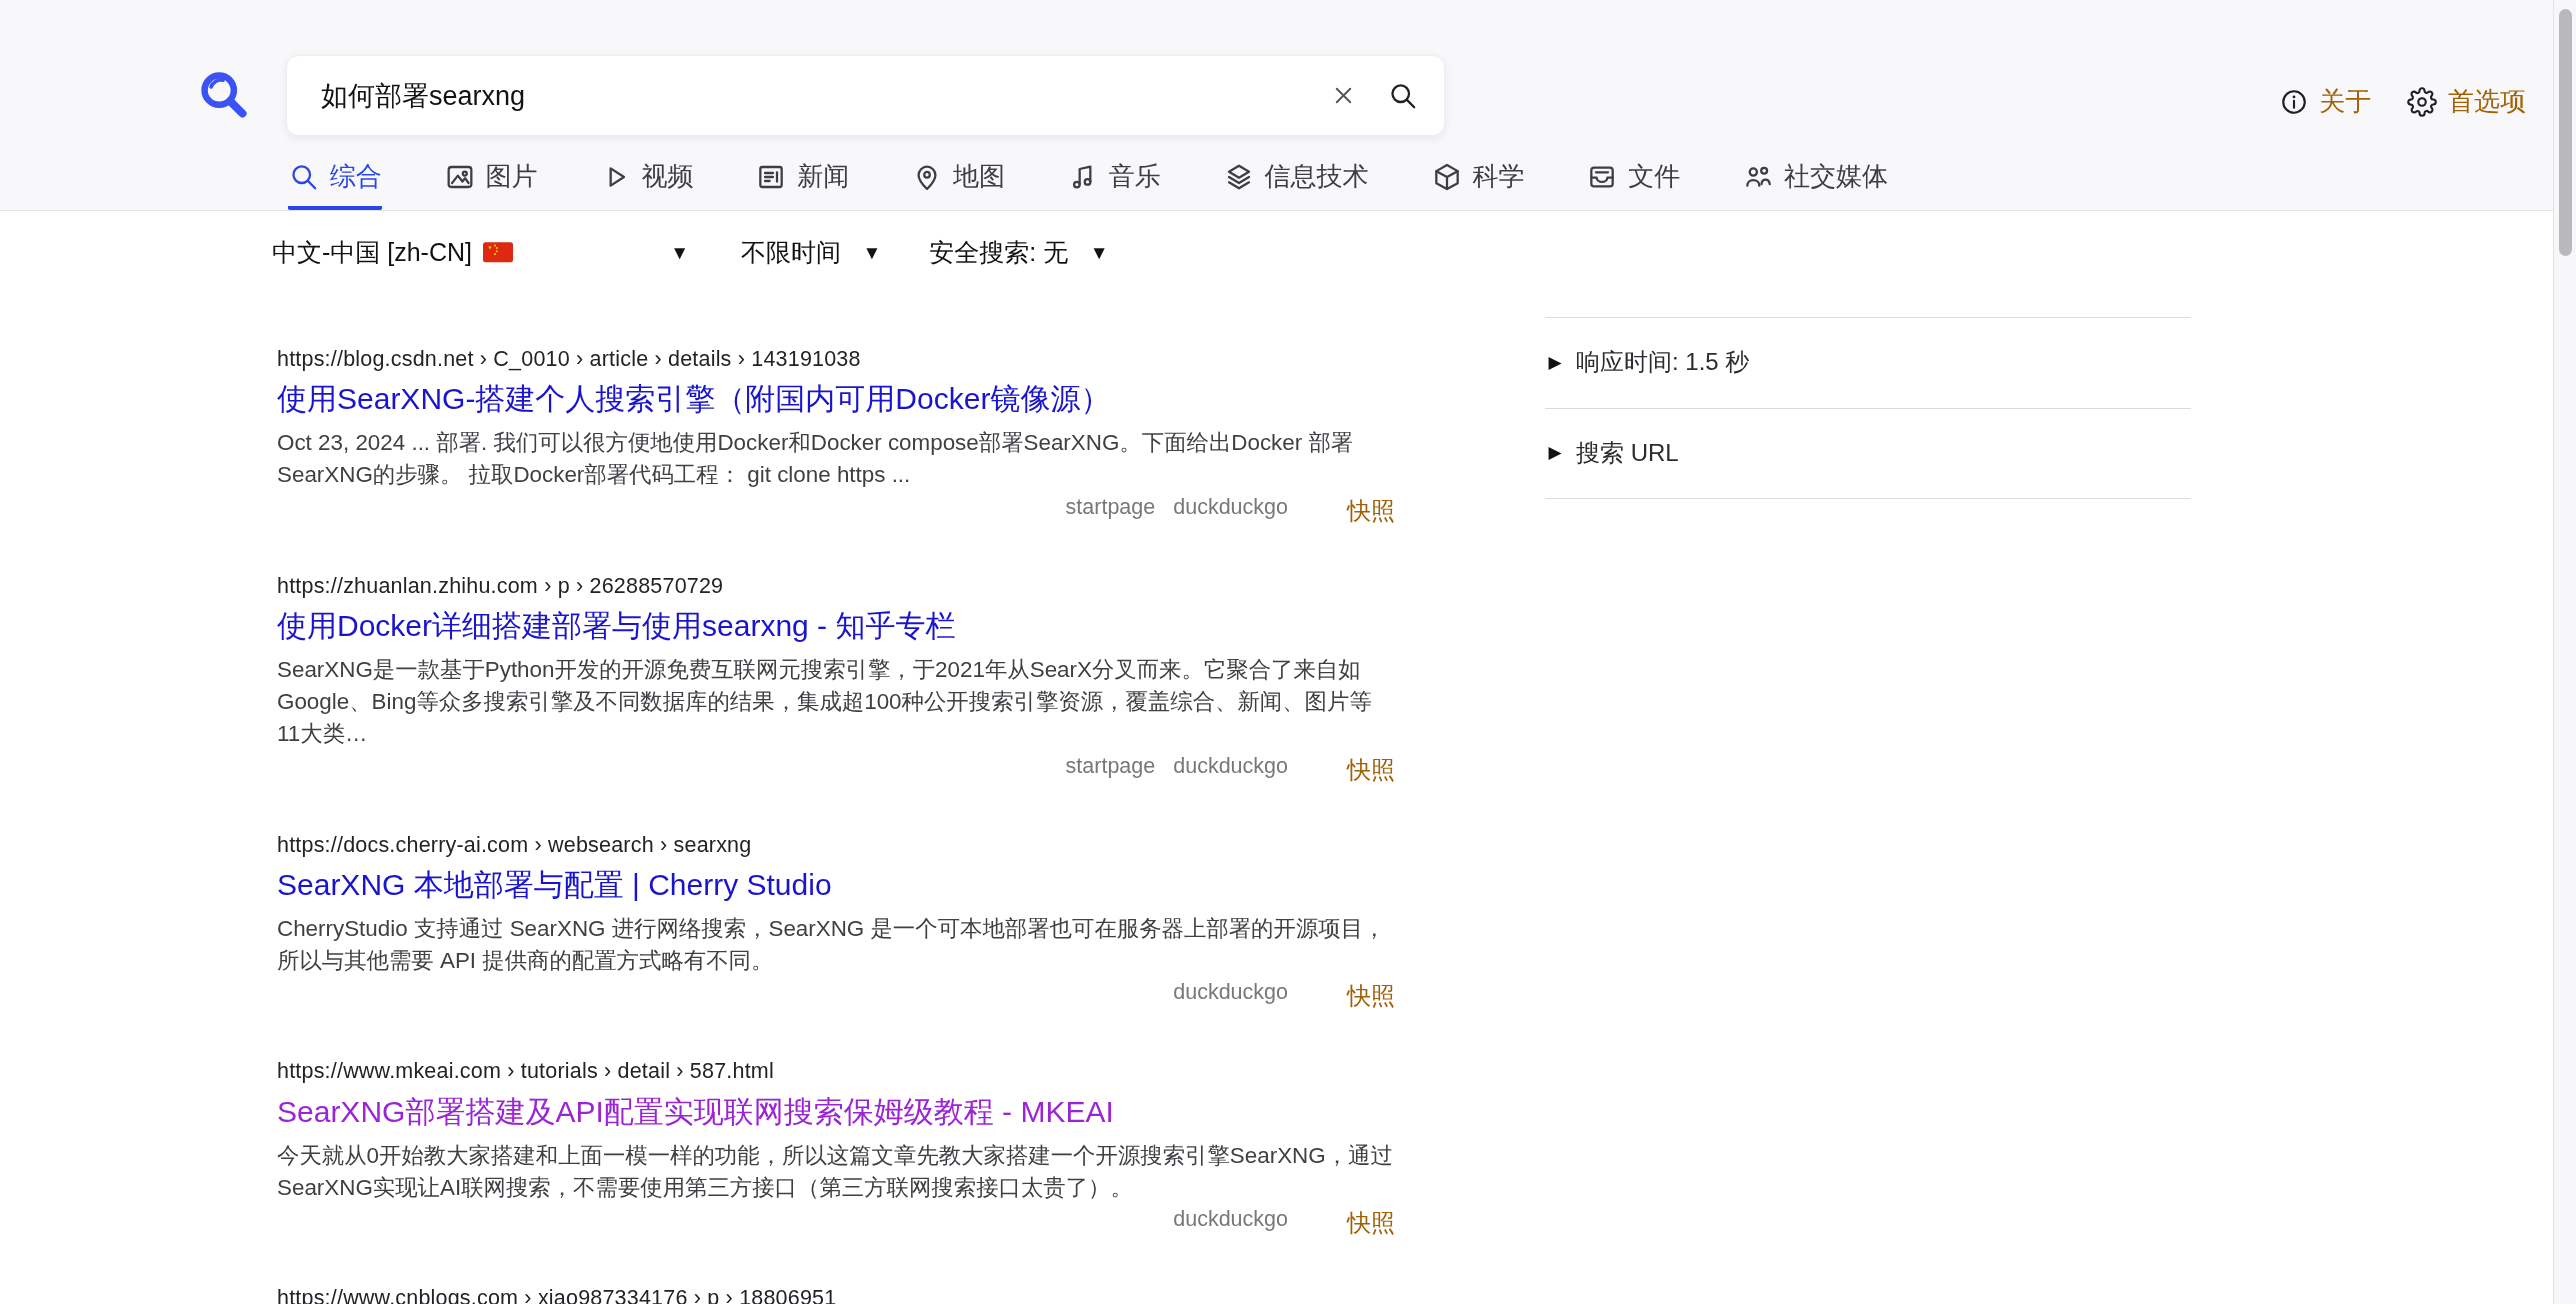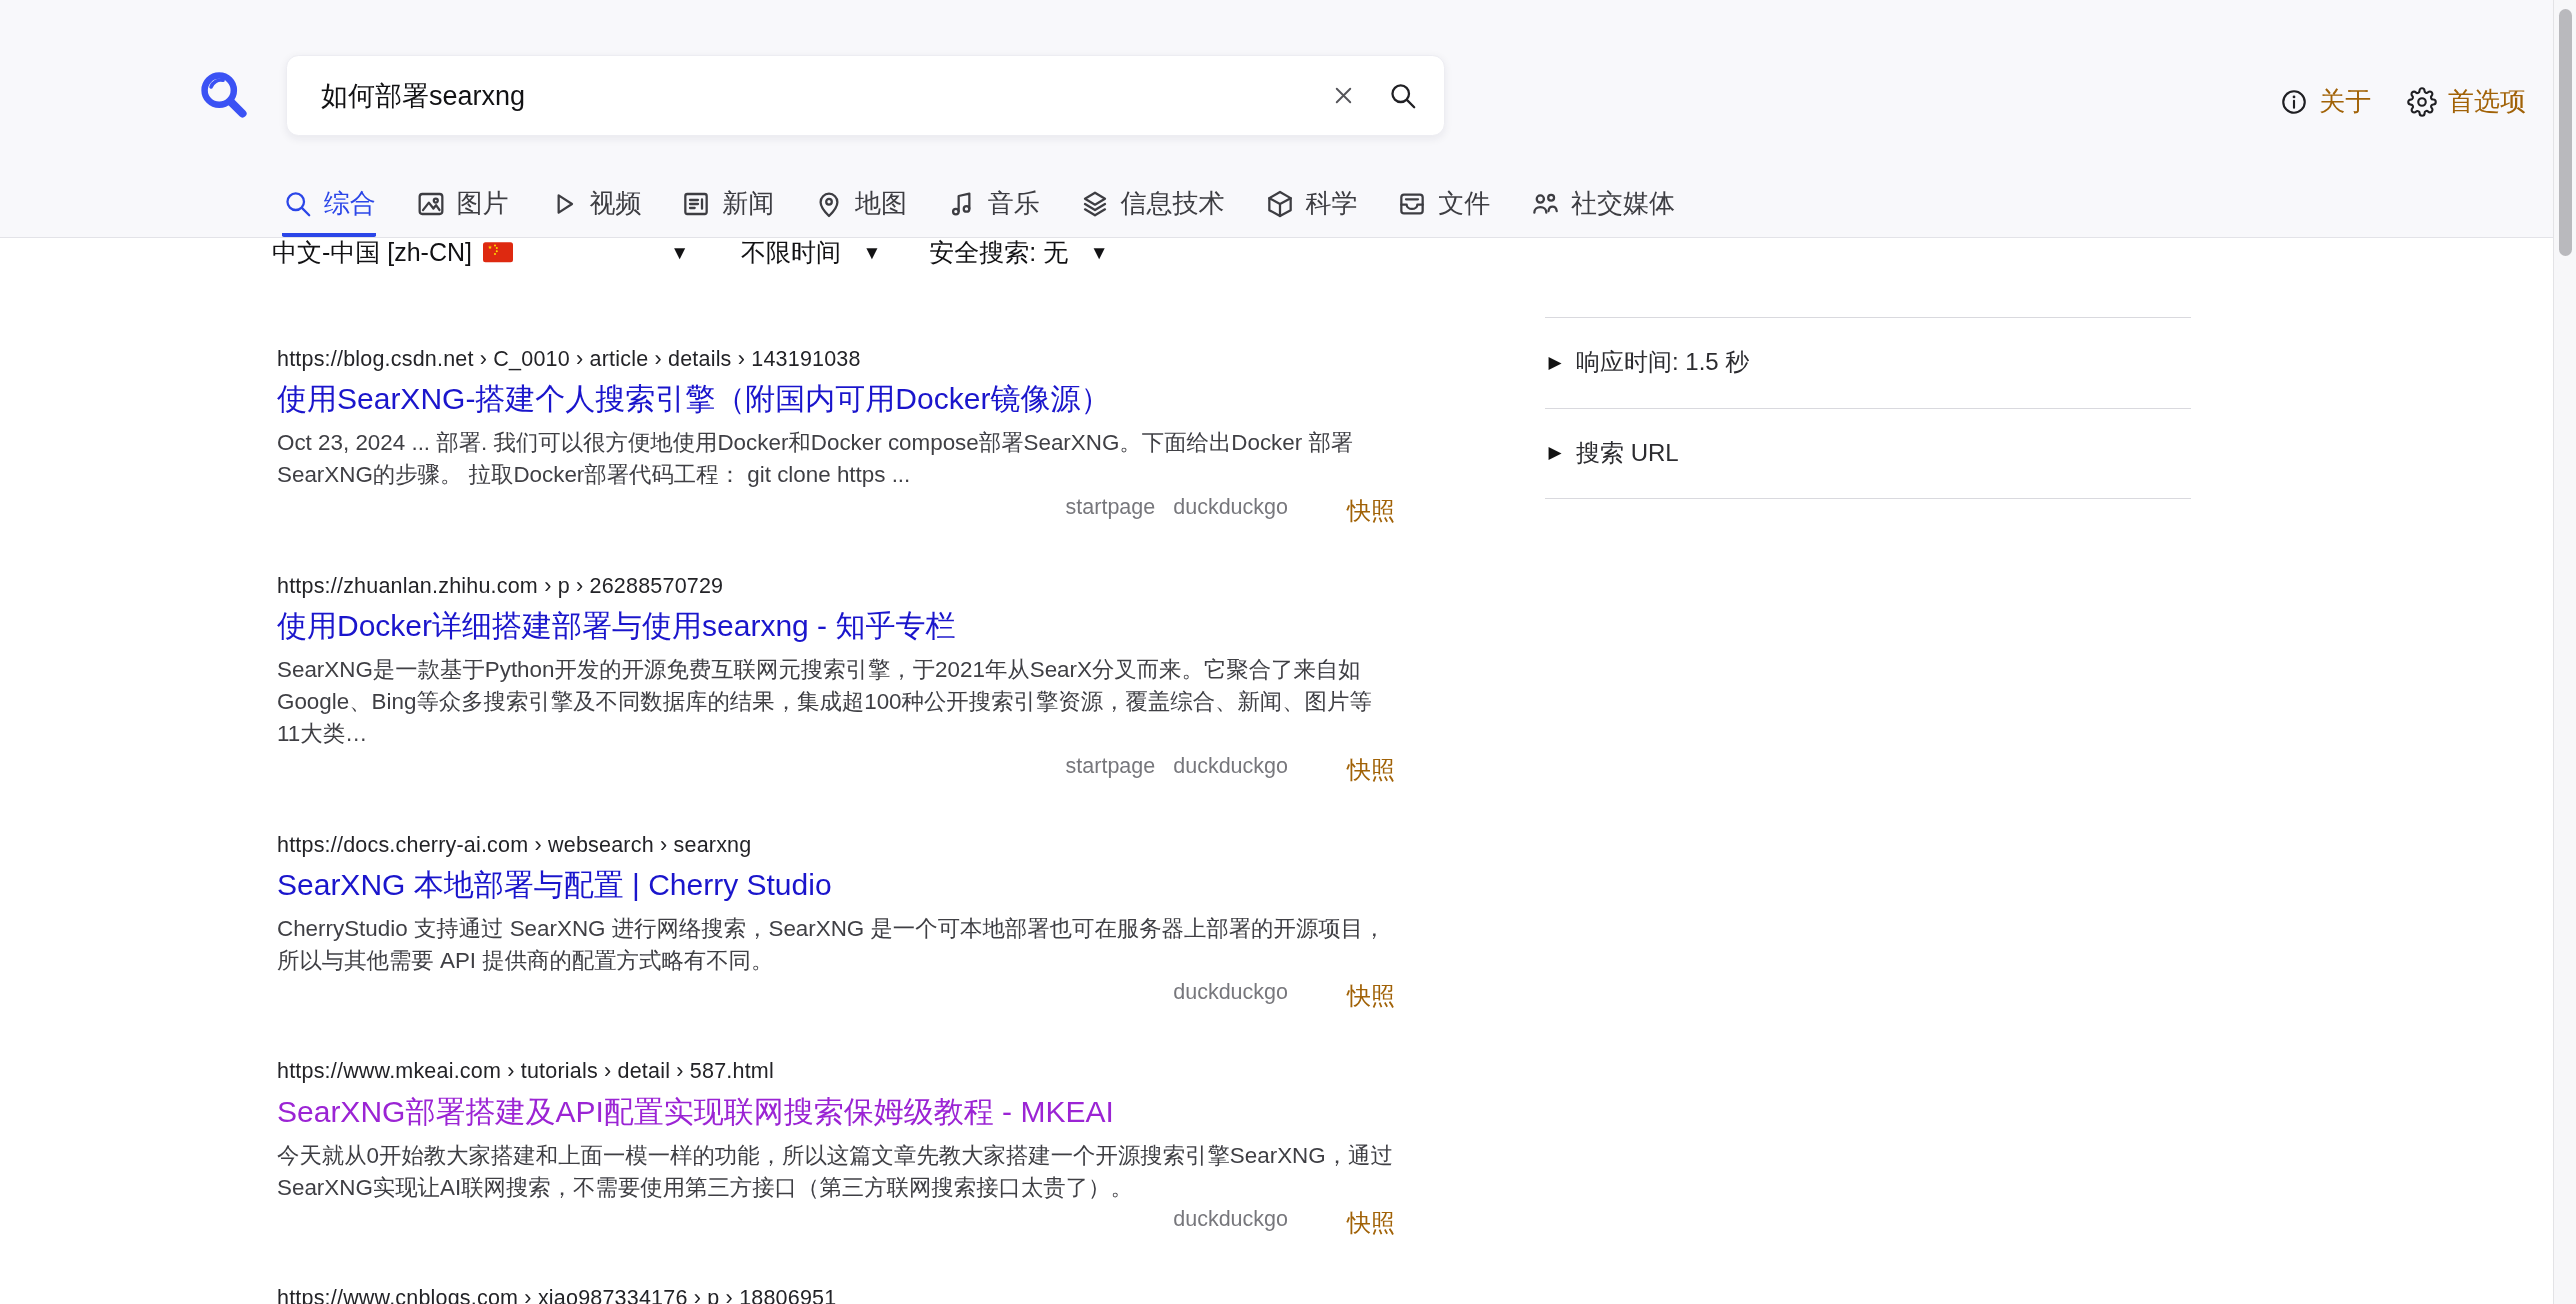--- a/index.html
+++ b/index.html
@@ -1,41 +1,41 @@
 <!DOCTYPE html>
 <html style="font-size:14.3px"><head>
 <meta charset="utf-8">
 <style>
   html,body{margin:0;padding:0;background:#fff;}
   .page{position:relative;width:2576px;height:1304px;overflow:hidden;
         font-family:"Liberation Sans","DejaVu Sans",sans-serif;color:#1f1f23;background:#fff;}
 
   
-  .header{position:absolute;left:0;top:0;width:100%;height:238px;background:#f8f8fb;
+  .header{position:absolute;left:0;top:0;width:100%;height:211px;background:#f8f8fb;
           border-bottom:0.9px solid #e3e3e8;box-sizing:border-box;padding-left:40px;}
   .logo{position:absolute;left:197px;top:68px;width:52px;height:52px;}
   .searchbox{position:absolute;left:286px;top:55px;width:1159px;height:81px;background:#fff;
              border:0.9px solid #ededf2;border-radius:12.5px;box-shadow:0 2.7px 9px rgba(30,30,60,.07);
              display:flex;align-items:center;box-sizing:border-box;padding:0 25px 0 32px;}
   .searchbox .query{flex:1;border:none;outline:none;background:transparent;font-size:27px;color:#121214;
                     font-family:inherit;}
   .icon-btn{display:flex;align-items:center;justify-content:center;background:none;border:none;cursor:pointer;padding:0;}
   .ic{display:inline-block;}
   .ic svg{width:100%;height:100%;fill:none;stroke:currentColor;stroke-width:1.7;
           stroke-linecap:round;stroke-linejoin:round;display:block;}
   .ic svg .f{fill:currentColor;stroke:none;}
   .clear-ic{width:27px;height:27px;color:#55555a;margin-right:30px;}
   .mag-ic{width:32px;height:32px;color:#202024;}
 
   .header-links{position:absolute;top:84px;right:50px;display:flex;gap:36px;align-items:center;}
   .header-link{display:flex;align-items:center;gap:10.7px;font-size:26px;color:#a16207;text-decoration:none;}
   .hl-ic{width:30px;height:30px;color:#1f1f23;}
 
   
-  .tabs{position:absolute;left:282px;bottom:0;display:flex;gap:39px;align-items:flex-end;}
+  .tabs{position:absolute;left:288px;bottom:0;display:flex;gap:62px;align-items:flex-end;}
   .tab{display:flex;align-items:center;gap:9.8px;font-size:26px;color:#3d3d42;
        padding-bottom:11.6px;border-bottom:4.5px solid transparent;cursor:pointer;}
   .tab .ic{width:32px;height:32px;}
   .tab.active{color:#2b46e8;border-bottom-color:#2b46e8;border-radius:1.8px;}
 
   
   .filters{position:absolute;left:272px;top:236px;display:flex;align-items:center;font-size:25px;color:#121214;}
   .select{display:flex;align-items:center;cursor:pointer;}
   .caret{font-size:19px;color:#121214;}
   .lang-select{width:417px;justify-content:space-between;}

